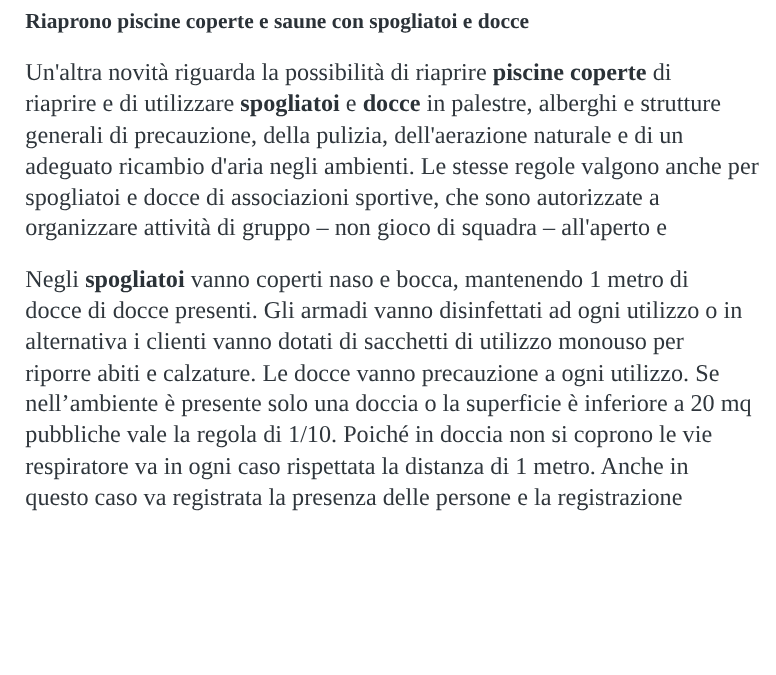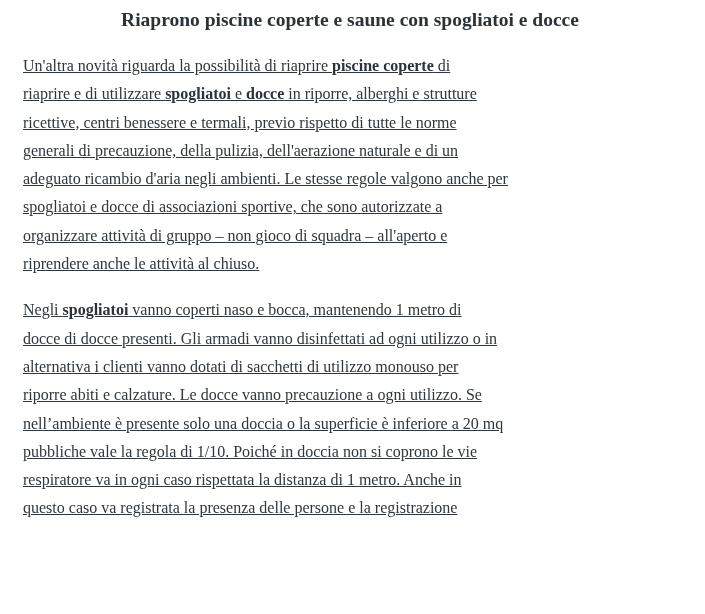--- a/index.html
+++ b/index.html
@@ -16,53 +16,49 @@
   }
   .article {
     padding: 6px 28px 0 23px;
   }
   .article-heading {
     font-size: 19.5px;
     line-height: 28px;
     font-weight: bold;
     margin: 0 0 18px 0;
     color: #2b3238;
-    text-align: center;
   }
   .para {
     margin: 0 0 18px 0;
-    font-size: 16px;
+    font-size: 22px;
     font-weight: normal;
-    text-decoration: underline;
   }
   .line {
     display: block;
     line-height: 28.3px;
     white-space: pre;
   }
   .line strong {
     font-weight: bold;
     color: #2b3238;
   }
 </style>
 </head>
 <body>
 
 <div class="article">
   <h1 class="article-heading">Riaprono piscine coperte e saune con spogliatoi e docce</h1>
   <div>
       <p class="para">
         <span class="line"><span>Un'altra novità riguarda la possibilità di riaprire </span><strong>piscine coperte</strong><span> di</span></span>
-        <span class="line"><span>riaprire e di utilizzare </span><strong>spogliatoi</strong><span> e </span><strong>docce</strong><span> in riporre, alberghi e strutture</span></span>
-        <span class="line"><span>ricettive, centri benessere e termali, previo rispetto di tutte le norme</span></span>
+        <span class="line"><span>riaprire e di utilizzare </span><strong>spogliatoi</strong><span> e </span><strong>docce</strong><span> in palestre, alberghi e strutture</span></span>
         <span class="line"><span>generali di precauzione, della pulizia, dell'aerazione naturale e di un</span></span>
         <span class="line"><span>adeguato ricambio d'aria negli ambienti. Le stesse regole valgono anche per</span></span>
         <span class="line"><span>spogliatoi e docce di associazioni sportive, che sono autorizzate a</span></span>
         <span class="line"><span>organizzare attività di gruppo – non gioco di squadra – all'aperto e</span></span>
-        <span class="line"><span>riprendere anche le attività al chiuso.</span></span>
       </p>
       <p class="para">
         <span class="line"><span>Negli </span><strong>spogliatoi</strong><span> vanno coperti naso e bocca, mantenendo 1 metro di</span></span>
         <span class="line"><span>docce di docce presenti. Gli armadi vanno disinfettati ad ogni utilizzo o in</span></span>
         <span class="line"><span>alternativa i clienti vanno dotati di sacchetti di utilizzo monouso per</span></span>
         <span class="line"><span>riporre abiti e calzature. Le docce vanno precauzione a ogni utilizzo. Se</span></span>
         <span class="line"><span>nell’ambiente è presente solo una doccia o la superficie è inferiore a 20 mq</span></span>
         <span class="line"><span>pubbliche vale la regola di 1/10. Poiché in doccia non si coprono le vie</span></span>
         <span class="line"><span>respiratore va in ogni caso rispettata la distanza di 1 metro. Anche in</span></span>
         <span class="line"><span>questo caso va registrata la presenza delle persone e la registrazione</span></span>

